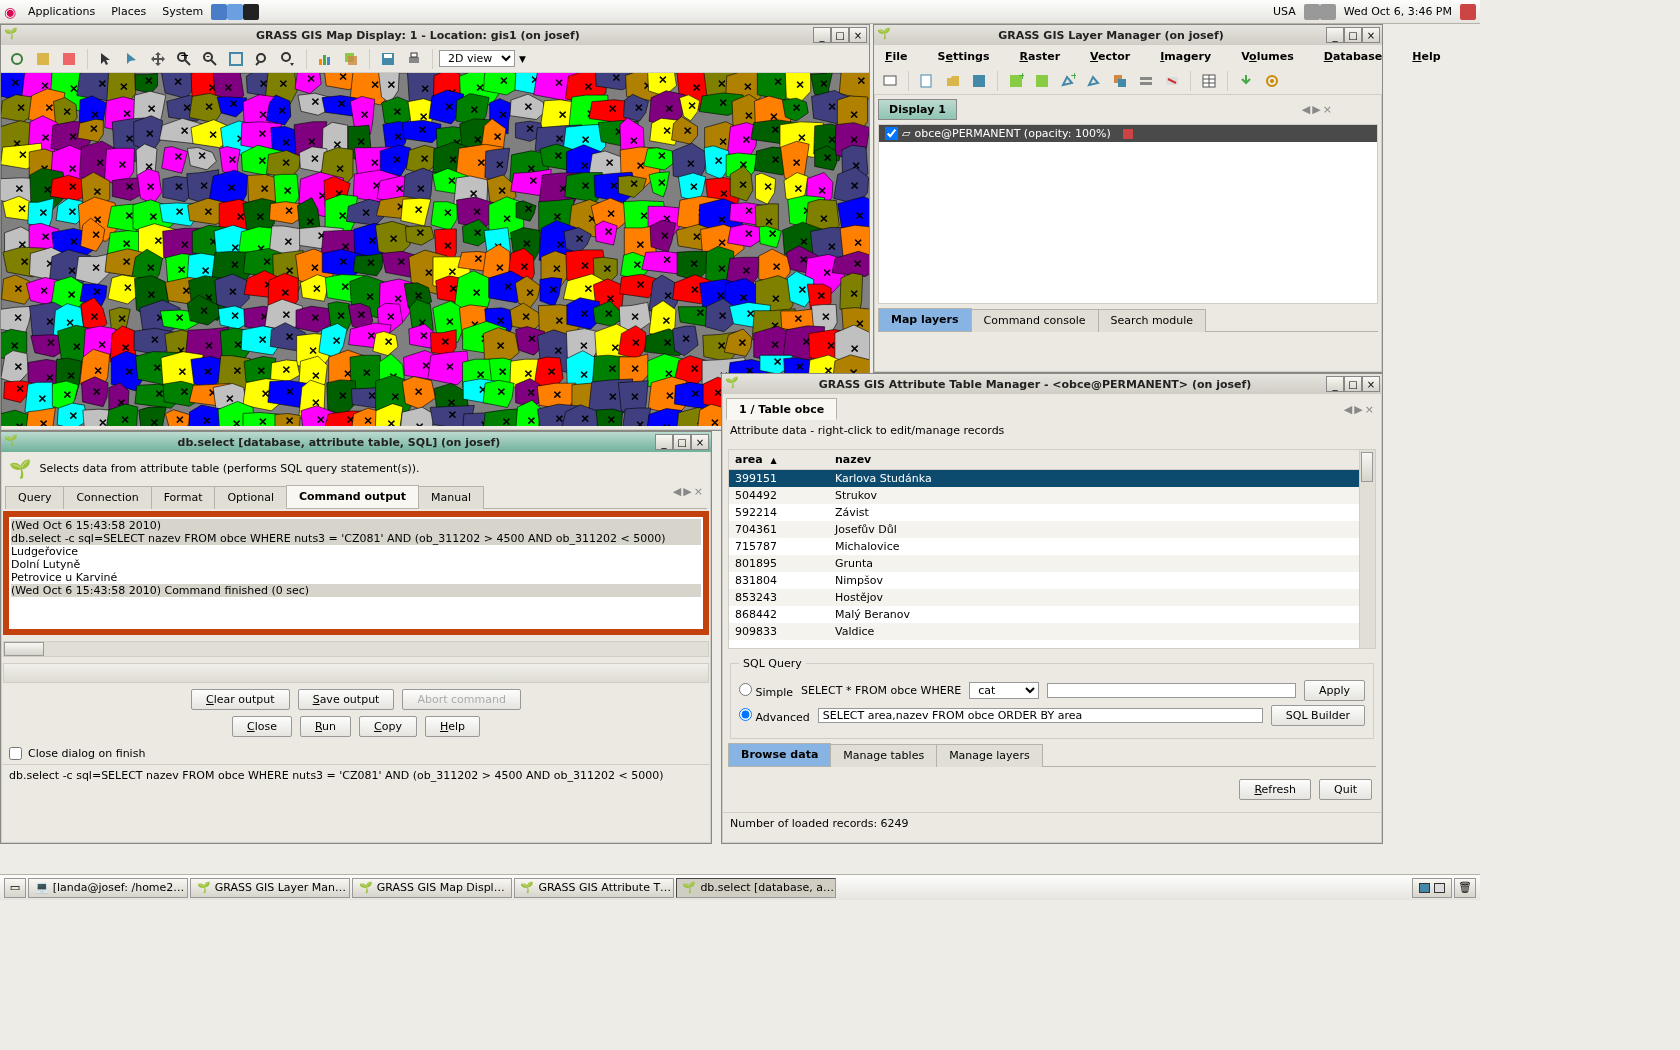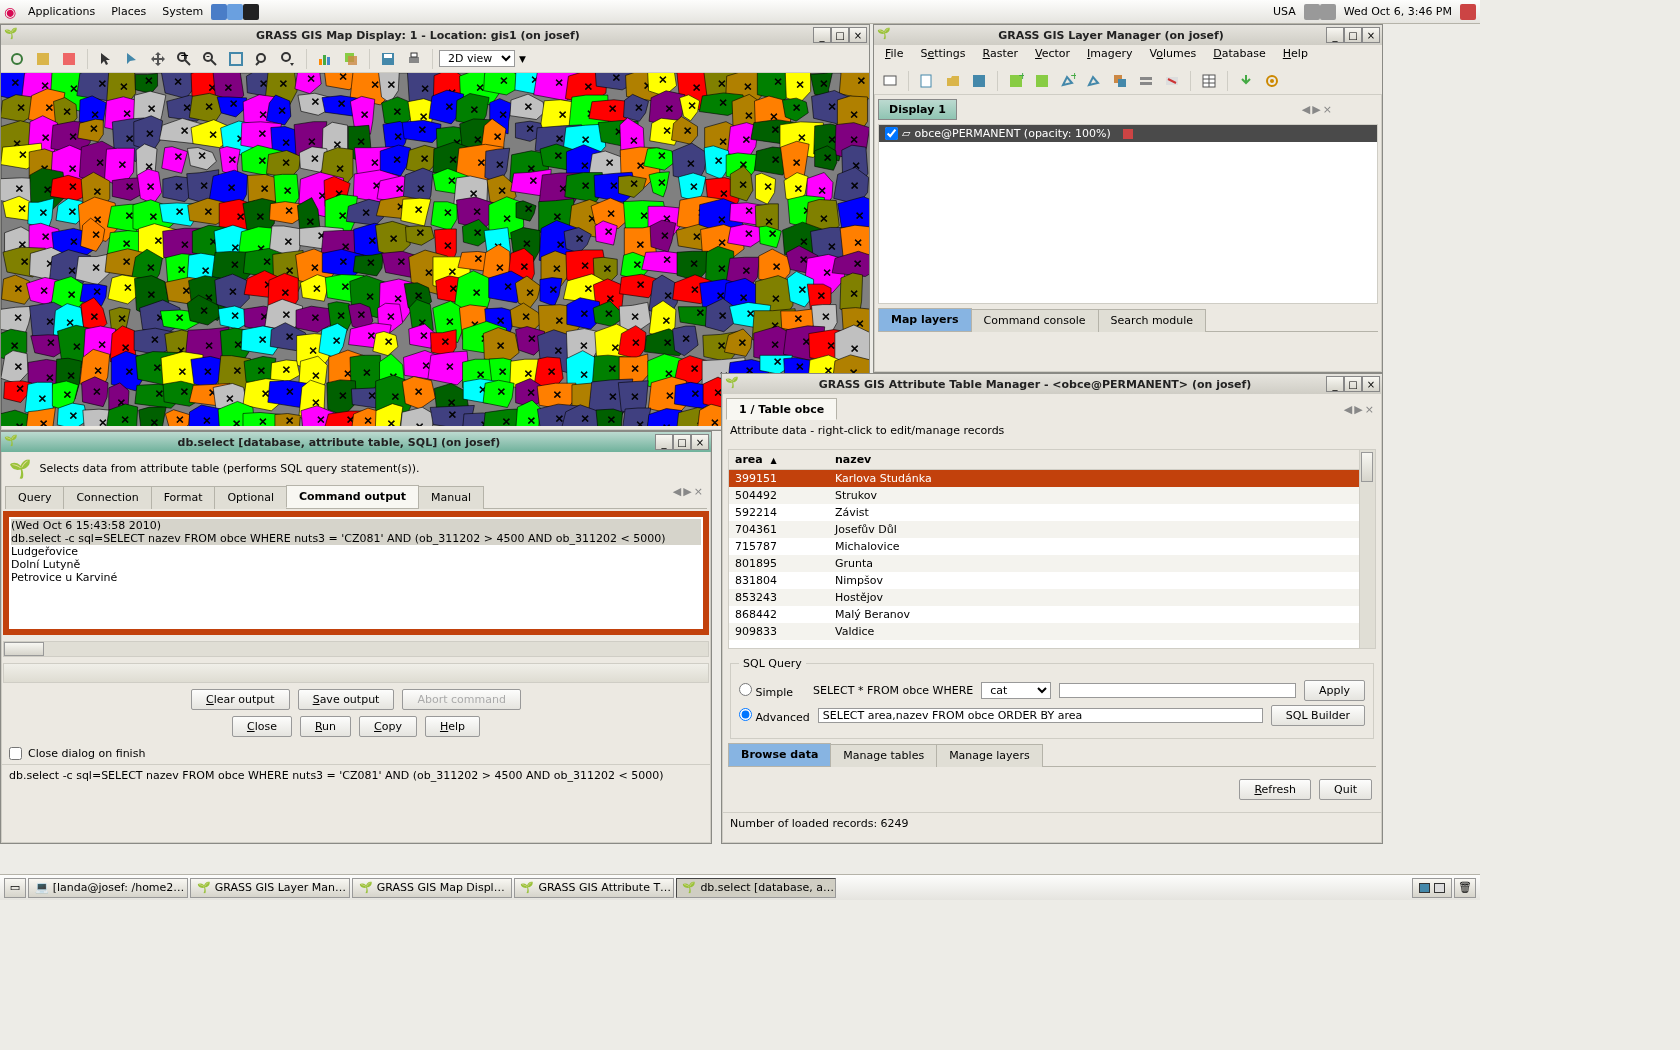--- a/index.html
+++ b/index.html
@@ -20,21 +20,21 @@
 .titlebar .t-title { flex:1; text-align:center; font-weight:bold; color:#222; font-size:11px; white-space:nowrap; overflow:hidden; }
 .titlebar .win-btns { display:flex; gap:0; margin-right:2px;}
 .win-btn { width:18px; height:16px; border:1px solid #888; background:linear-gradient(#f8f7f2,#d6d4cb); font-size:10px; display:flex; align-items:center; justify-content:center; cursor:default;}
 
 
 .toolbar { height:28px; background:#ece9e2; display:flex; align-items:center; padding:2px 4px; gap:2px; border-bottom:1px solid #cfcdc5;}
 .tool-btn { width:24px; height:24px; border:1px solid transparent; display:flex; align-items:center; justify-content:center; }
 .toolbar .sep { width:1px; height:20px; background:#cfcdc5; margin:0 4px; }
 
 
-.menubar { height:22px; display:flex; align-items:flex-start; padding:0 4px; gap:3px; background:#ece9e2;}
+.menubar { height:22px; display:flex; align-items:center; padding:0 4px; gap:16px; background:#ece9e2;font-weight:bold;}
 .menubar span { padding: 2px 7px; }
 .menubar span u { text-decoration: underline; }
 
 
 .tabs { display:flex; height:24px; border-bottom:1px solid #b5b3a9; background:#ece9e2; }
 .tab { padding:4px 12px 3px; border:1px solid #b5b3a9; border-bottom:none; background:#e0ded5; margin-right:-1px; position:relative; top:1px; }
 .tab.active { background:#f8f7f2; top:0; border-bottom:1px solid #f8f7f2; font-weight:bold;}
 .tab.blue.active { background:#87b4e2; border-bottom:1px solid #87b4e2; }
 
 
@@ -60,21 +60,21 @@
 .btn-row { display:flex; gap:8px; justify-content:center; margin:6px 0;}
 .form-footer { padding:4px 8px; border-top:1px solid #cfcdc5; font-size:11px;}
 label.chk { display:flex; align-items:center; gap:6px; padding:4px 8px;}
 
 
 #attr-window { left:721px; top:373px; width:662px; height:471px; }
 .attr-table { width:100%; border-collapse:collapse; font-size:11px; }
 .attr-table th { text-align:left; padding:3px 6px; background:#ece9e2; border-bottom:1px solid #cfcdc5; }
 .attr-table td { padding:2px 6px; }
 .attr-table tr:nth-child(even) td { background:#f4f3ee; }
-.attr-table tr.sel td { background:#c2410c; color:white; }
+.attr-table tr.sel td { background:#0c4a6e; color:white; }
 .table-wrap { height:200px; overflow:auto; border:1px solid #cfcdc5; background:white; position:relative;}
 .vscroll { position:absolute; right:0; top:0; width:16px; height:100%; background:#e0ded5; border-left:1px solid #cfcdc5;}
 .vthumb { position:absolute; left:1px; top:2px; width:12px; height:30px; background:linear-gradient(#f8f7f2,#d6d4cb); border:1px solid #999;}
 .sql-row { display:flex; align-items:center; gap:8px; margin:4px 0; }
 fieldset { border:1px solid #cfcdc5; padding:6px 8px 8px; margin:4px 8px;}
 legend { padding:0 4px; }
 
 
 .bottom-panel { position:absolute; bottom:0; left:0; right:0; height:26px; background:linear-gradient(#fdfdfc,#e5e4df); border-top:1px solid #b5b3a9; display:flex; align-items:center; padding:0 4px; gap:2px;}
 .task-btn { flex:0 0 auto; max-width:160px; height:20px; border:1px solid #999; background:linear-gradient(#f8f7f2,#d6d4cb); padding:2px 6px; display:flex; align-items:center; gap:4px; font-size:11px; white-space:nowrap; overflow:hidden;}
@@ -1276,20 +1276,21 @@
       <span>▶</span>
       <span>×</span>
     </span>
   </div>
   <div class="cmd-output">
     <div class="hl">(Wed Oct  6 15:43:58 2010)</div>
     <div class="hl">db.select -c sql=SELECT nazev FROM obce WHERE nuts3 = 'CZ081' AND (ob_311202 &gt; 4500 AND ob_311202 &lt; 5000)</div>
     <div>Ludgeřovice</div>
     <div>Dolní Lutyně</div>
     <div>Petrovice u Karviné</div>
+    <div class="hl">(Wed Oct  6 15:43:58 2010) Command finished (0 sec)</div>
   </div>
   <div class="scroll-track">
       <div class="scroll-thumb" style="width:40px;"></div>
     </div>
   <div style="height:20px; background:linear-gradient(#f0efe9,#dedcd2); border:1px solid #cfcdc5; margin:2px;"></div>
   <div class="btn-row">
     <button><u>C</u><span title="Clear output">lear output</span></button>
     <button><u>S</u>ave output</button>
     <button disabled="" style="color:#aaa">Abort command</button>
   </div>
@@ -1378,21 +1379,21 @@
     </table>
     <div class="vscroll">
         <div class="vthumb"></div>
       </div>
   </div>
 
   <fieldset>
     <legend>SQL Query</legend>
     <div class="sql-row">
       <label><input type="radio" name="sqlmode" style=""> <span>Simple</span></label>
-      <span style="margin-left:12px">SELECT * FROM obce WHERE</span>
+      <span style="">SELECT * FROM obce WHERE</span>
       <select style="width:70px"><option>cat</option></select>
       <input type="text" style="flex: 1 1 0%;">
       <button>Apply</button>
     </div>
     <div class="sql-row">
       <label><input type="radio" name="sqlmode" checked="" style=""> <span>Advanced</span></label>
       <input type="text" style="flex: 1 1 0%;" value="SELECT area,nazev FROM obce ORDER BY area">
       <button>SQL Builder</button>
     </div>
   </fieldset>

